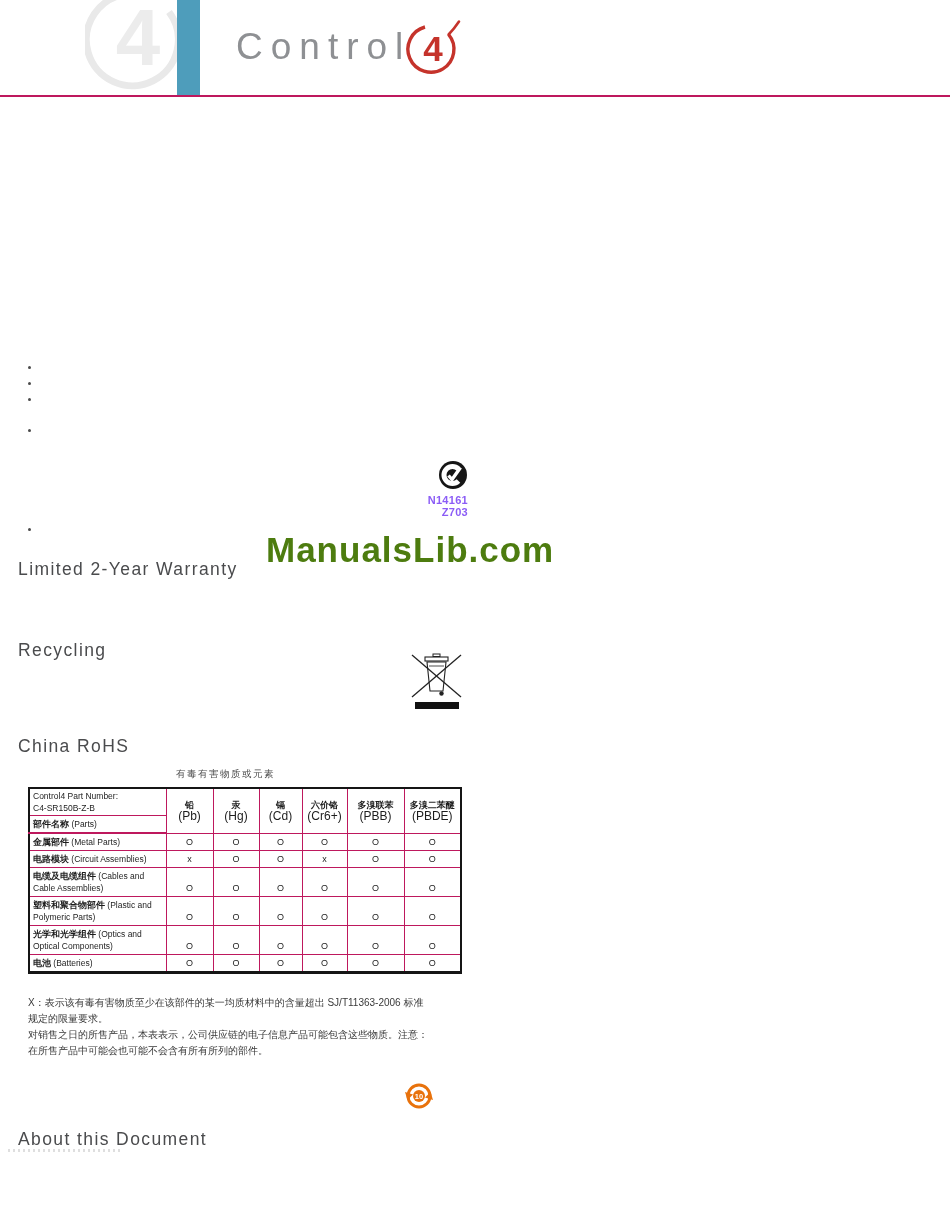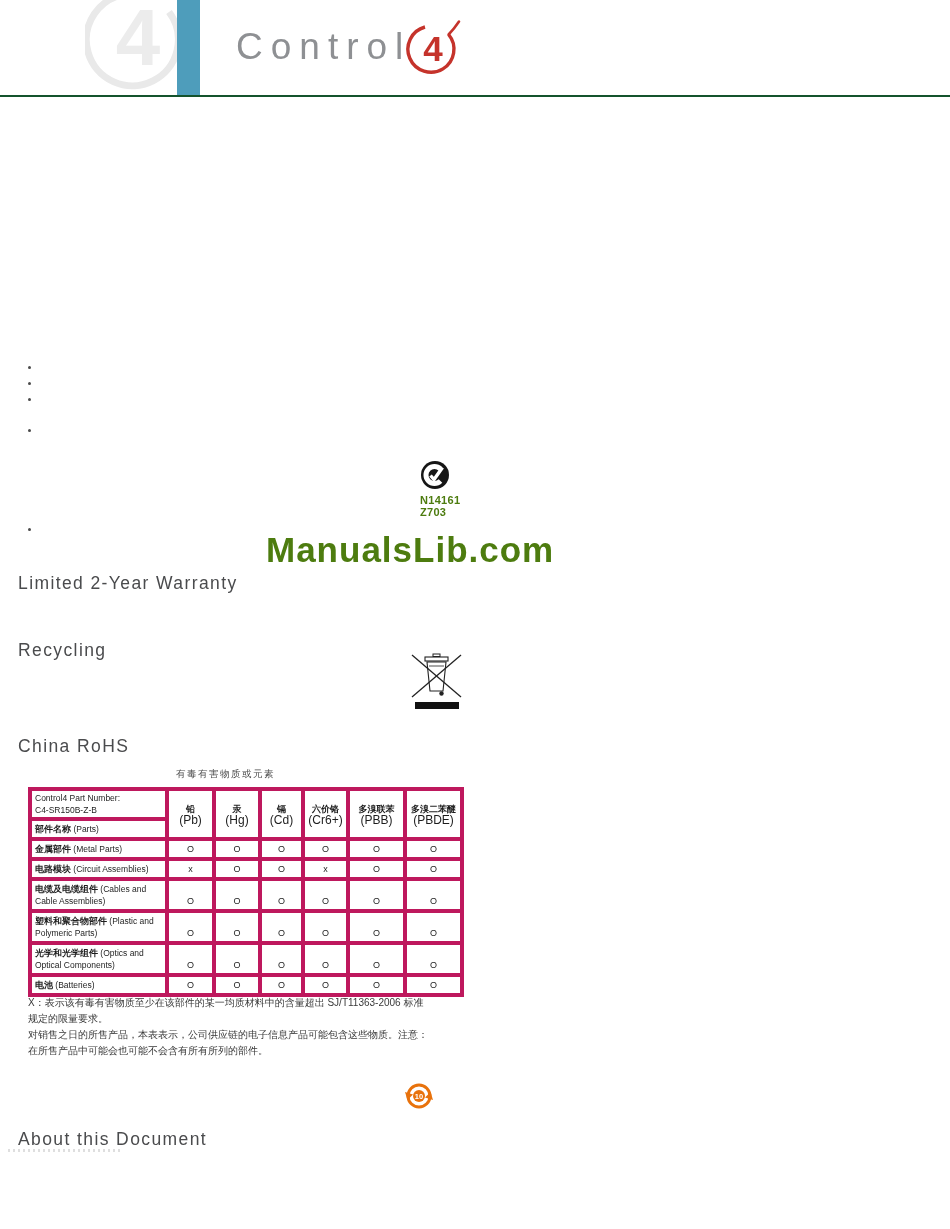--- a/index.html
+++ b/index.html
@@ -1,52 +1,52 @@
 <!DOCTYPE html>
 <html><head>
 <meta charset="utf-8">
 <style>
   html,body{margin:0;padding:0;background:#fff;}
   #page{position:relative;width:950px;height:1229px;background:#ffffff;overflow:hidden;
         font-family:"Liberation Sans", sans-serif;color:#333;}
 
   
   #header{position:absolute;left:0;top:0;width:950px;height:95px;overflow:hidden;
-          border-bottom:2px solid #14532d;background:#fff;}
+          border-bottom:2px solid #be185d;background:#fff;}
   #wm-logo{position:absolute;left:85px;top:-12px;}
   #teal-bar{position:absolute;left:177px;top:0;width:23px;height:95px;background:#4e9dbb;}
   #brand-text{position:absolute;left:236px;top:26px;font-size:37px;font-weight:400;
               color:#8e9093;letter-spacing:8px;}
   #brand-mark{position:absolute;left:402px;top:18px;}
 
   
   .bullet{position:absolute;width:3px;height:3px;border-radius:50%;background:#4a4a4a;}
   #b1{left:28px;top:366px;} #b2{left:28px;top:382px;} #b3{left:28px;top:398px;}
   #b4{left:28px;top:429px;} #b5{left:28px;top:528px;}
 
   
-  #ctick{position:absolute;left:420px;top:460px;width:60px;text-align:left;color:#4d7c0f;}
+  #ctick{position:absolute;left:408px;top:460px;width:60px;text-align:right;color:#8b5cf6;}
   #ctick .code{font-size:11px;font-weight:bold;line-height:12px;letter-spacing:0.3px;}
 
   
   .h1{position:absolute;left:18px;font-size:17.5px;color:#4a4b4d;letter-spacing:1.4px;font-weight:400;}
-  #h-warranty{top:559px;margin-top:14px;} #h-recycling{top:640px;} #h-rohs{top:736px;} #h-about{top:1129px;}
+  #h-warranty{top:559px;} #h-recycling{top:640px;} #h-rohs{top:736px;} #h-about{top:1129px;}
 
   
   #manualslib{position:absolute;left:266px;top:530px;font-size:35px;font-weight:bold;
               color:#4d7c0f;letter-spacing:1px;}
 
   
   #weee{position:absolute;left:408px;top:650px;}
 
   
   #rohs-title{position:absolute;left:176px;top:768px;font-size:9.5px;color:#4a4a4a;letter-spacing:1.5px;}
   #rohs-table{position:absolute;left:28px;top:787px;width:432px;border-collapse:collapse;
               table-layout:fixed;font-size:8.5px;color:#1d1d1d;}
-  #rohs-table td{border:4px solid #be185d;line-height:12px;padding:1px 3px;}
+  #rohs-table td{border:1px solid #be185d;line-height:12px;padding:1px 3px;}
   #rohs-table{border:2px solid #151515;border-bottom-width:3px;}
   #rohs-table .hdr-bottom td{border-bottom-width:2px;margin-top:15px;}
   .pn-cell{vertical-align:top;}
   .sub-cell{text-align:center;vertical-align:middle;padding:1px 0 !important;}
   .sub-cell b{display:block;font-size:9px;line-height:12px;}
   .sub-cell span{display:block;font-size:12px;line-height:11px;}
   .label-cell{vertical-align:top;line-height:13px;padding:2px 3px !important;}
   .label-cell b{font-size:9px;}
   .val-cell{text-align:center;vertical-align:bottom;font-size:9px;padding:2px 0 !important;}
 

